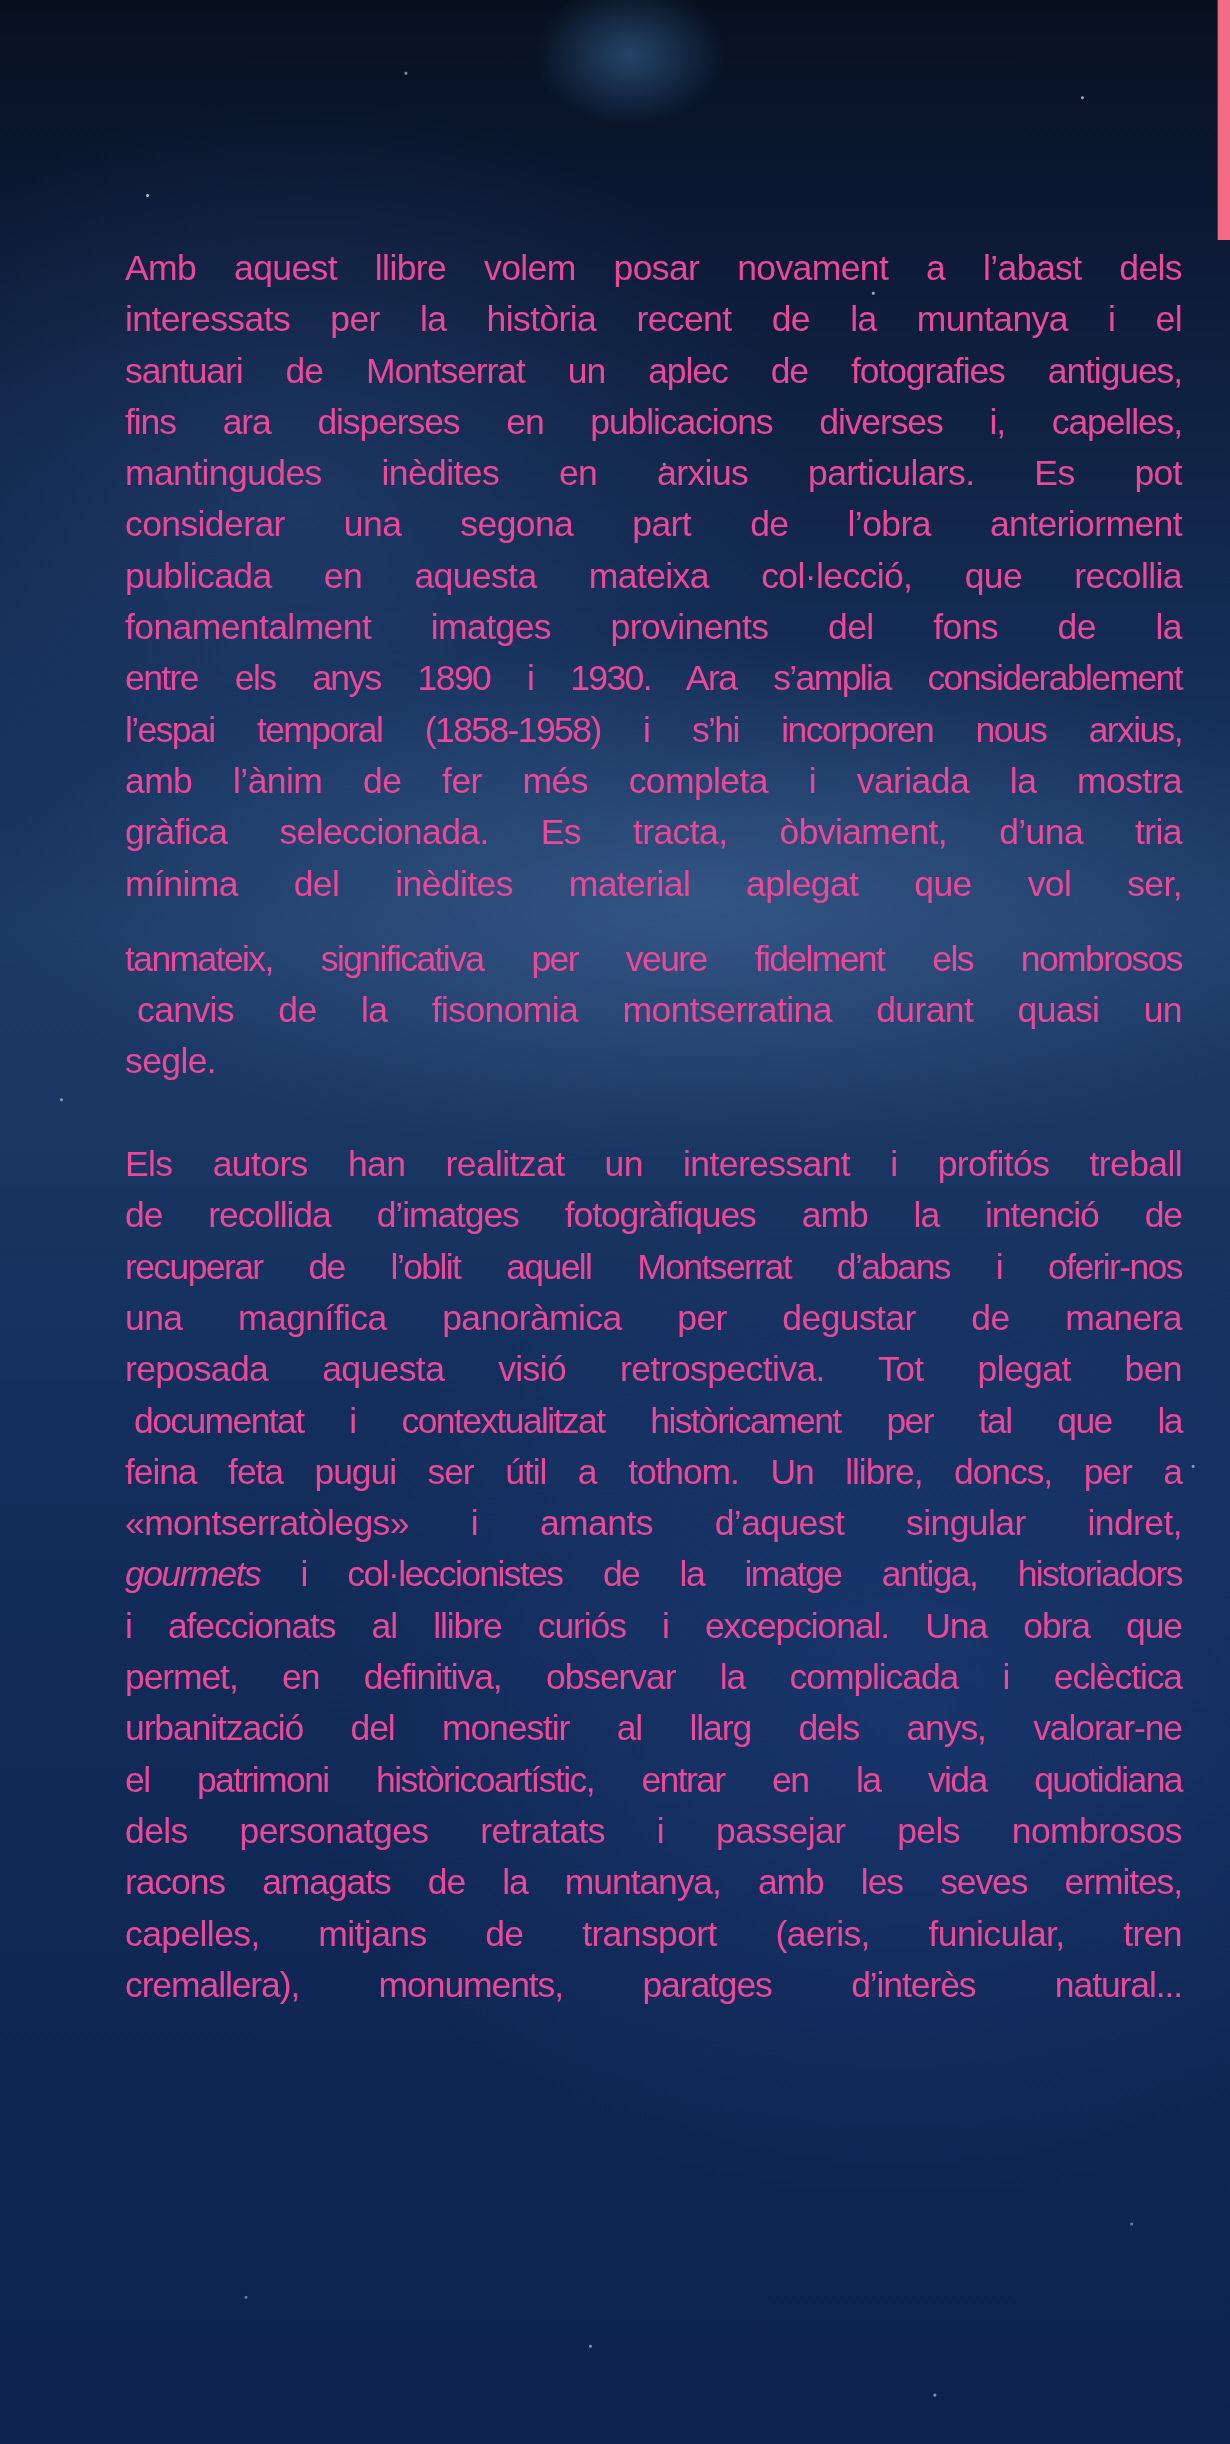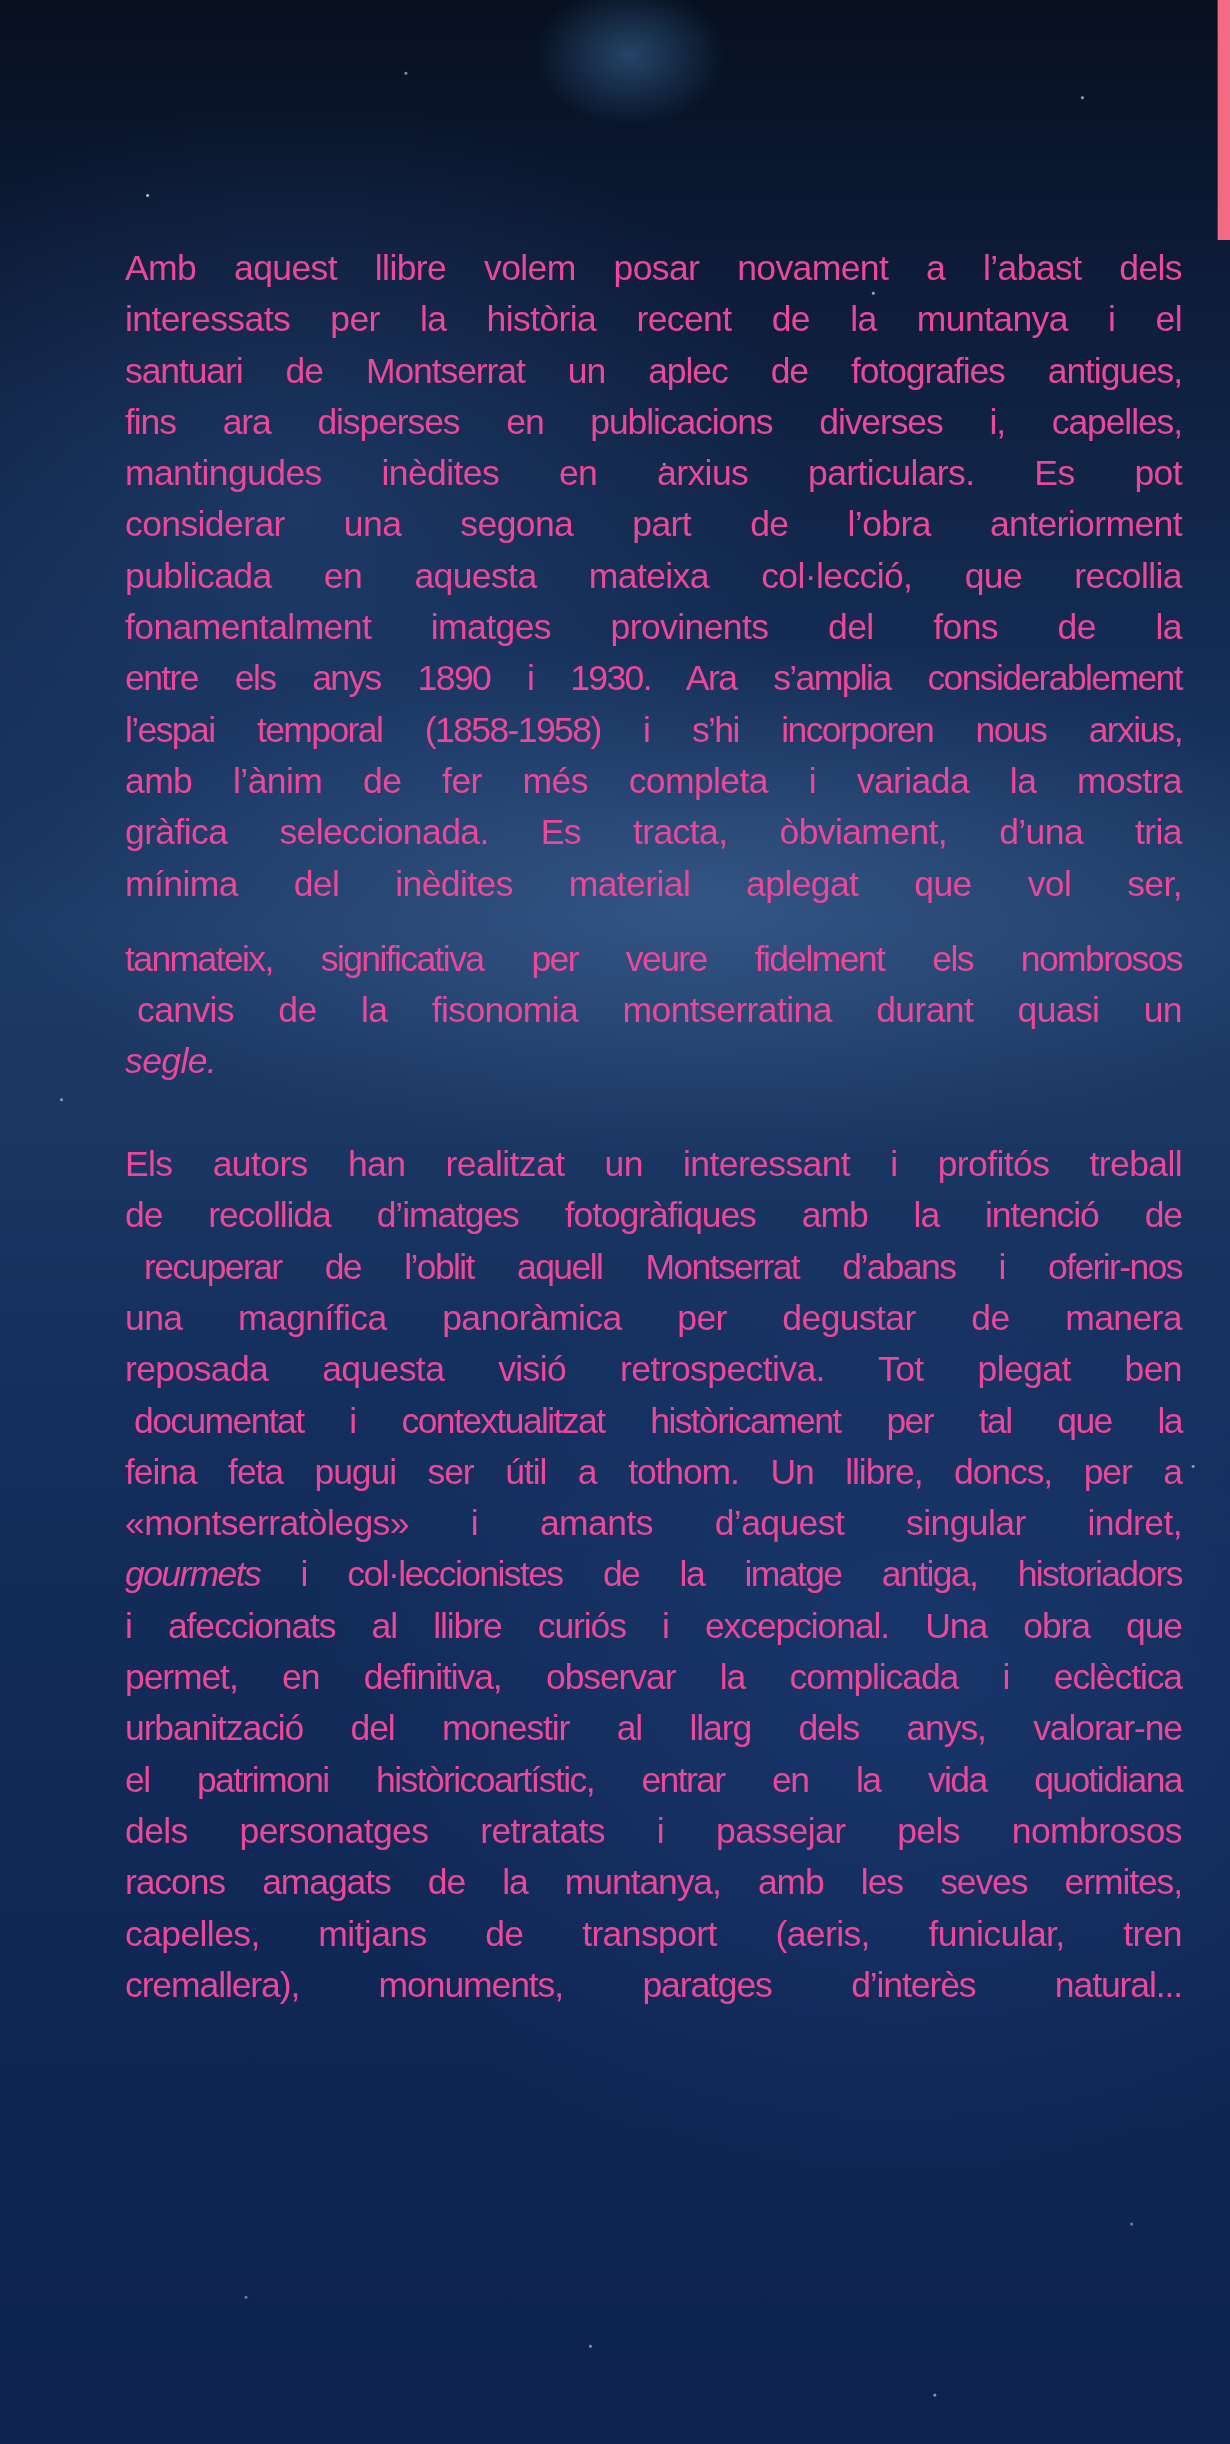--- a/index.html
+++ b/index.html
@@ -65,21 +65,20 @@
     }
     .line {
       display: block;
       text-align: justify;
       text-align-last: justify;
       white-space: nowrap;
       transform-origin: left center;
     }
     .line.last {
       text-align-last: left;
-      font-style: italic;
     }
     .line.condensed {
       letter-spacing: -1.6px;
       word-spacing: -1px;
     }
     .line.slightly-condensed {
       letter-spacing: -1.1px;
     }
     em {
       font-style: italic;
@@ -107,21 +106,21 @@
     <span class="line" style="display: block; text-align-last: justify; text-align: justify;">gràfica seleccionada. Es tracta, òbviament, d’una tria</span>
     <span class="line" style="display: block; text-align-last: justify; text-align: justify;">mínima del inèdites material aplegat que vol ser,</span>
     <span class="line condensed" style="display: block; text-align-last: justify; text-align: justify; margin-top: 24px;">tanmateix, significativa per veure fidelment els nombrosos</span>
     <span class="line" style="display: block; text-align-last: justify; text-align: justify; margin-left: 12px;">canvis de la fisonomia montserratina durant quasi un</span>
     <span class="line last">segle.</span>
   </p>
 
   <p class="para para-2">
     <span class="line" style="display: block; text-align-last: justify; text-align: justify;">Els autors han realitzat un interessant i profitós treball</span>
     <span class="line slightly-condensed" style="display: block; text-align-last: justify; text-align: justify;">de recollida d’imatges fotogràfiques amb la intenció de</span>
-    <span class="line condensed" style="display: block; text-align-last: justify; text-align: justify; margin-left: 19px;">recuperar de l’oblit aquell Montserrat d’abans i oferir-nos</span>
+    <span class="line condensed" style="display: block; text-align-last: justify; text-align: justify;">recuperar de l’oblit aquell Montserrat d’abans i oferir-nos</span>
     <span class="line" style="display: block; text-align-last: justify; text-align: justify;">una magnífica panoràmica per degustar de manera</span>
     <span class="line" style="display: block; text-align-last: justify; text-align: justify;">reposada aquesta visió retrospectiva. Tot plegat ben</span>
     <span class="line condensed" style="display: block; text-align-last: justify; text-align: justify; margin-left: 9px;">documentat i contextualitzat històricament per tal que la</span>
     <span class="line slightly-condensed" style="display: block; text-align-last: justify; text-align: justify;">feina feta pugui ser útil a tothom. Un llibre, doncs, per a</span>
     <span class="line" style="display: block; text-align-last: justify; text-align: justify;">«montserratòlegs» i amants d’aquest singular indret,</span>
     <span class="line condensed" style="display: block; text-align-last: justify; text-align: justify;"><em>gourmets</em><span> i col·leccionistes de la imatge antiga, historiadors</span></span>
     <span class="line slightly-condensed" style="display: block; text-align-last: justify; text-align: justify;">i afeccionats al llibre curiós i excepcional. Una obra que</span>
     <span class="line slightly-condensed" style="display: block; text-align-last: justify; text-align: justify;">permet, en definitiva, observar la complicada i eclèctica</span>
     <span class="line slightly-condensed" style="display: block; text-align-last: justify; text-align: justify;">urbanització del monestir al llarg dels anys, valorar-ne</span>
     <span class="line condensed" style="display: block; text-align-last: justify; text-align: justify;">el patrimoni històricoartístic, entrar en la vida quotidiana</span>

